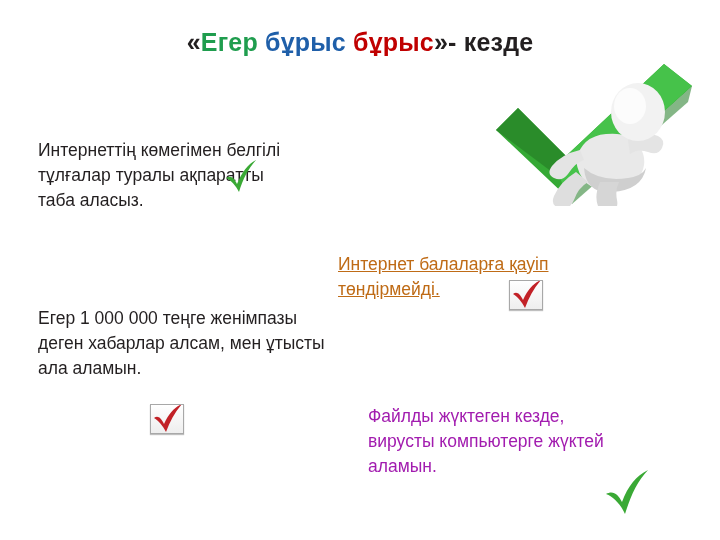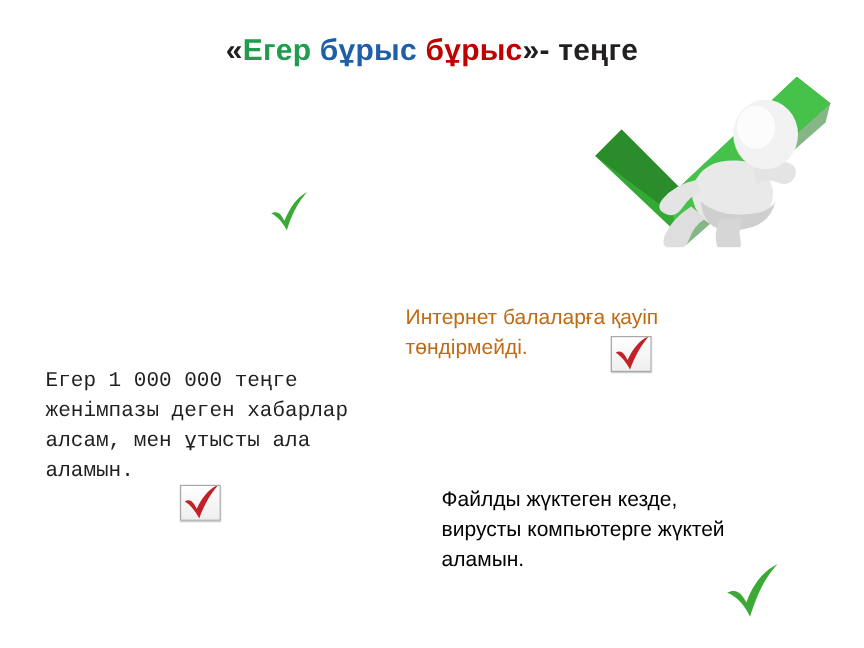--- a/index.html
+++ b/index.html
@@ -48,23 +48,23 @@
   }
 
   
   .txt {
     position: absolute;
     font-size: 17.5px;
     line-height: 1.42;
     color: #231f20;
   }
   .txt-1 { left: 38px;  top: 138px; width: 250px; }
-  .txt-2 { left: 338px; top: 252px; width: 250px; color: #bf6b16; }
-  .txt-3 { left: 38px;  top: 306px; width: 300px; font-family: Liberation Mono, monospace; }
-  .txt-4 { left: 368px; top: 404px; width: 250px; color: #000000; }
+  .txt-2 { left: 338px; top: 252px; width: 250px; color: #bf6b16; text-decoration: underline; }
+  .txt-3 { left: 38px;  top: 306px; width: 300px; }
+  .txt-4 { left: 368px; top: 404px; width: 250px; color: #a21caf; }
 
   
   .check {
     position: absolute;
   }
   .check-small { width: 34px; height: 34px; }
   .check-1 { left: 224px; top: 160px; }
   .check-4 { left: 604px; top: 470px; width: 46px; height: 46px; }
 
   
@@ -89,21 +89,21 @@
     width: 212px;
     height: 150px;
   }
 </style>
 </head>
 <body>
 
 <div class="slide">
 
   <div class="title">
-    <span class="q-open">«</span><span class="green">Егер</span><span class="blue"> бұрыс </span><span class="red">бұрыс</span><span class="q-close">»</span><span>- теңге</span>
+    <span class="q-open">«</span><span class="green">Егер</span><span class="blue"> бұрыс </span><span class="red">бұрыс</span><span class="q-close">»</span><span>- кезде</span>
   </div>
 
   <div class="figure">
     <svg width="212" height="150" viewBox="0 0 212 150">
 
       <g>
         <polygon points="8,74 30,52 78,100 176,8 204,30 80,142 8,74" fill="#35a935"></polygon>
         <polygon points="8,74 30,52 78,100 72,122 8,74" fill="#2a8c2a"></polygon>
         <polygon points="78,100 176,8 204,30 80,142 72,122" fill="#46c24a"></polygon>
         <polygon points="80,142 204,30 200,46 84,148" fill="#1f7a22" opacity="0.55"></polygon>
@@ -120,20 +120,21 @@
 
         <ellipse cx="150" cy="56" rx="27" ry="29" fill="#f2f2f2"></ellipse>
         <ellipse cx="142" cy="50" rx="16" ry="18" fill="#ffffff" opacity="0.75"></ellipse>
 
         <path d="M88 116 q-16 10 -22 24 q-4 10 6 12 q10 2 14 -8 q4 -12 14 -18 z" fill="#dedede"></path>
         <path d="M112 126 q-6 14 -2 24 q2 8 12 6 q9 -2 7 -12 q-2 -10 2 -18 z" fill="#d6d6d6"></path>
       </g>
     </svg>
   </div>
 
+  <div class="txt txt-1">Интернеттің көмегімен белгілі тұлғалар туралы ақпаратты таба аласыз.</div>
   <div class="check check-small check-1">
     <svg width="34" height="34" viewBox="0 0 34 34">
       <path d="M2 18 C7 15 10 18 13 24 C18 12 24 4 32 0 C24 9 19 19 15 32 C12 26 7 20 2 18 Z" fill="#3aa935"></path>
     </svg>
   </div>
 
   <div class="txt txt-2">Интернет балаларға қауіп төндірмейді.</div>
   <div class="redbox redbox-2">
     <svg width="32" height="28" viewBox="0 0 32 28">
       <path d="M3 13 C7 10 10 13 13 19 C18 8 24 2 31 -1 C24 7 19 16 15 27 C12 21 7 15 3 13 Z" fill="#c22127"></path>

